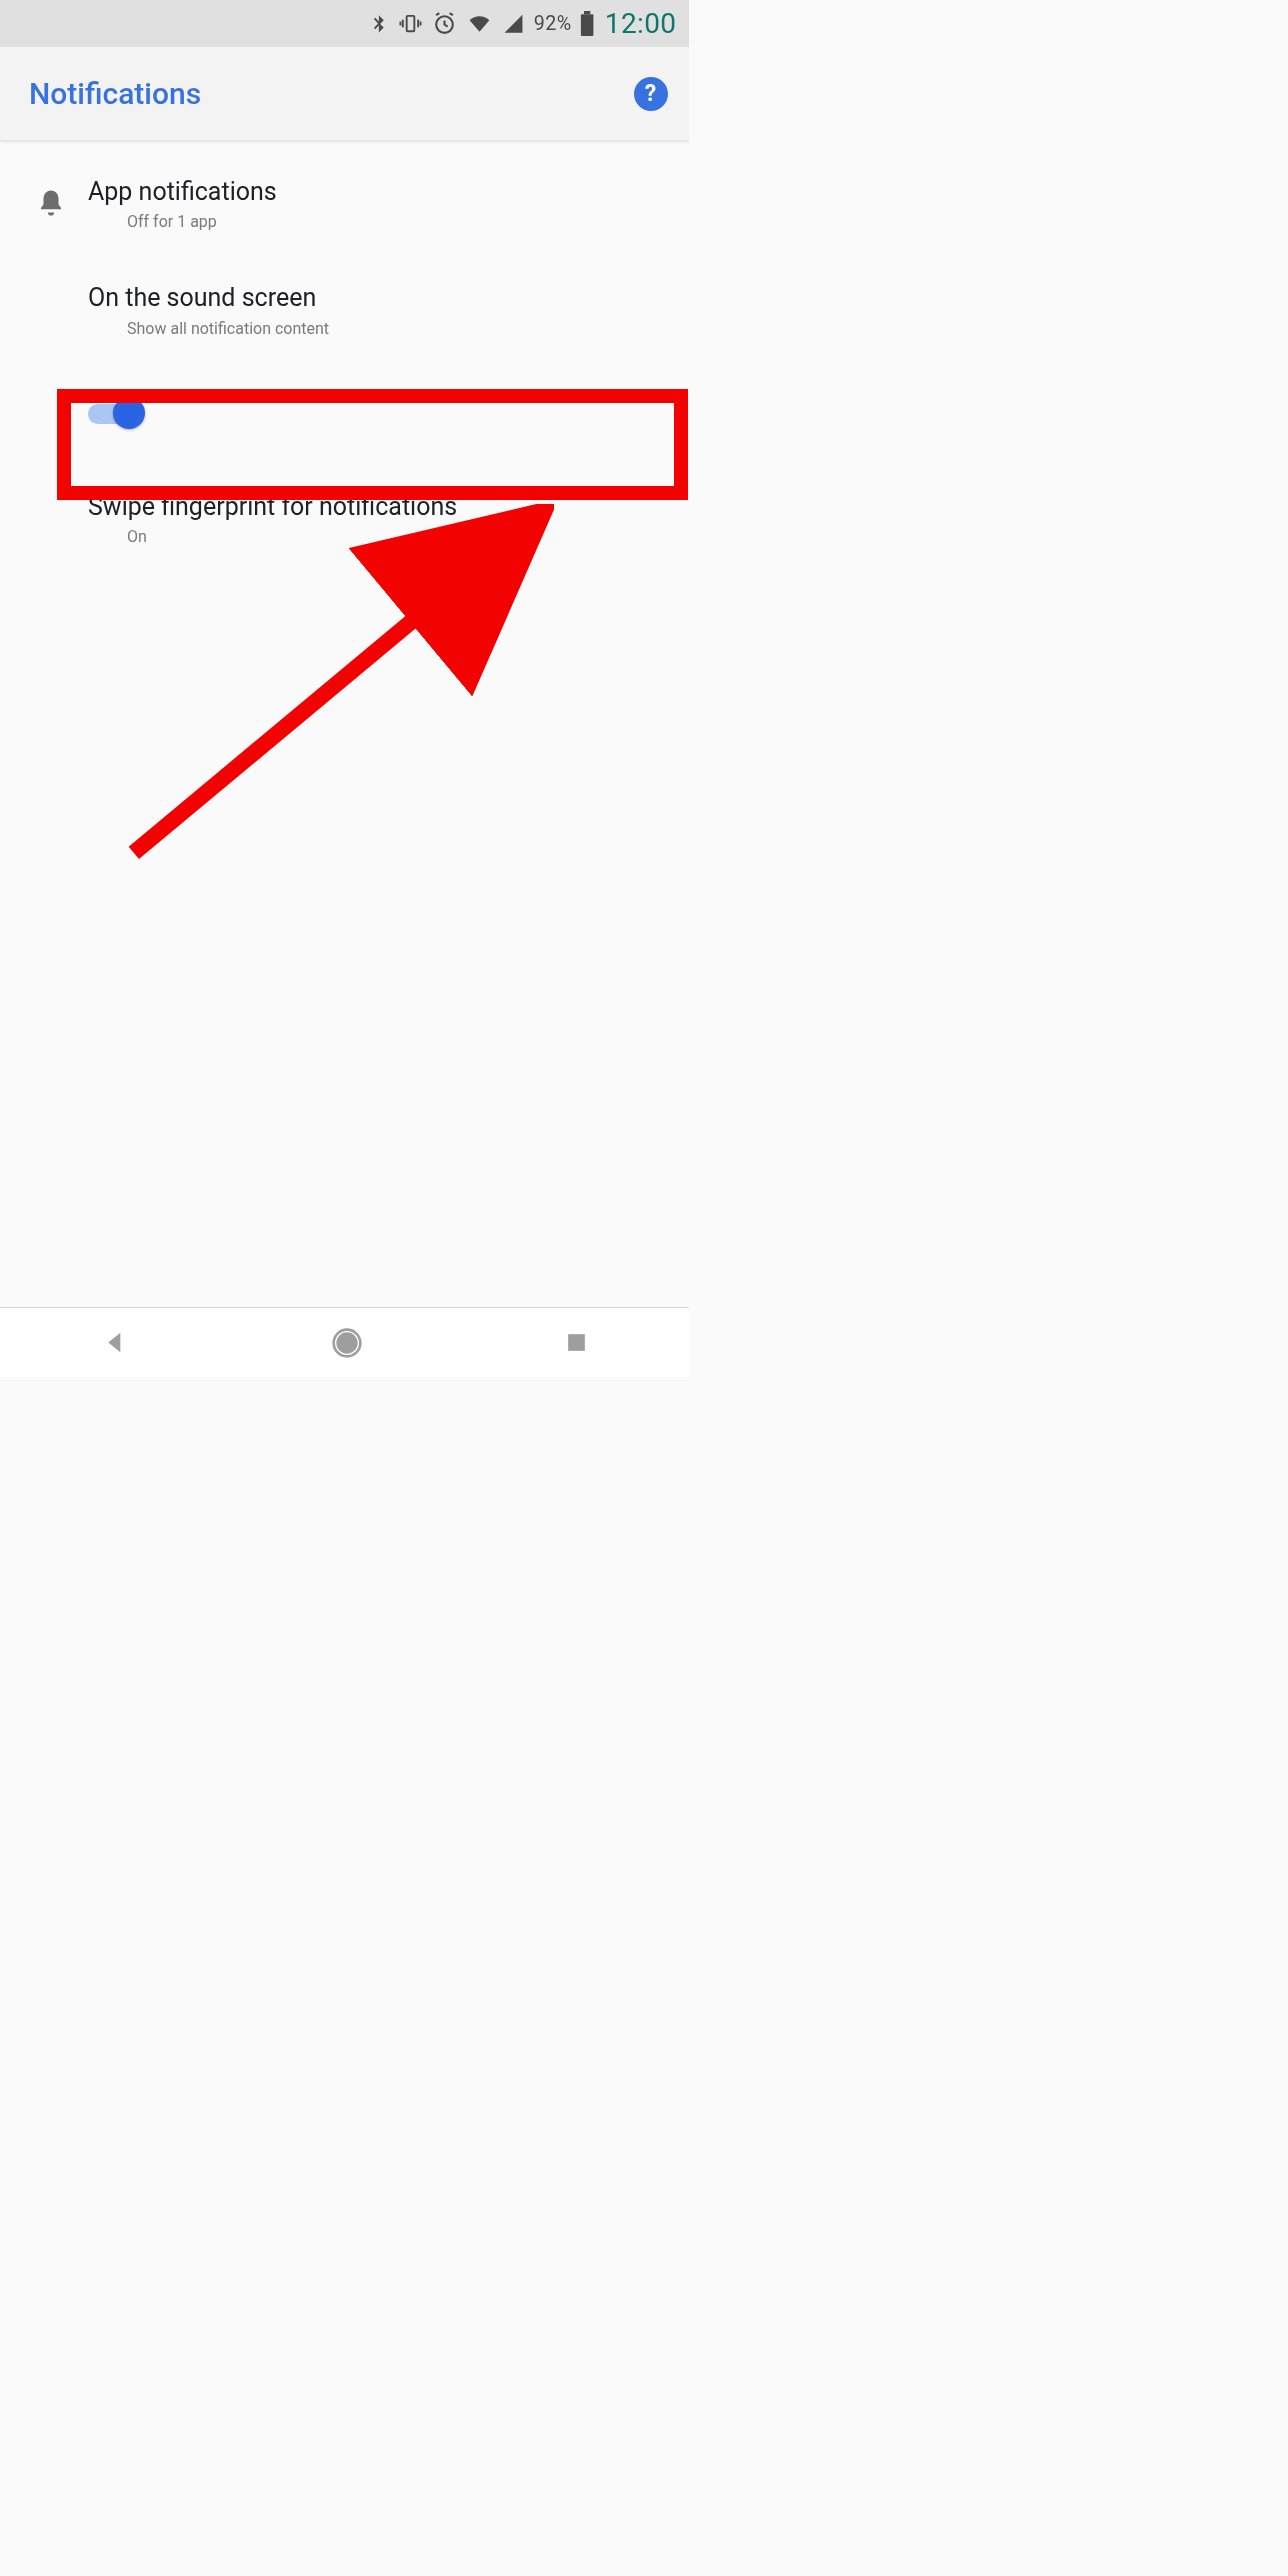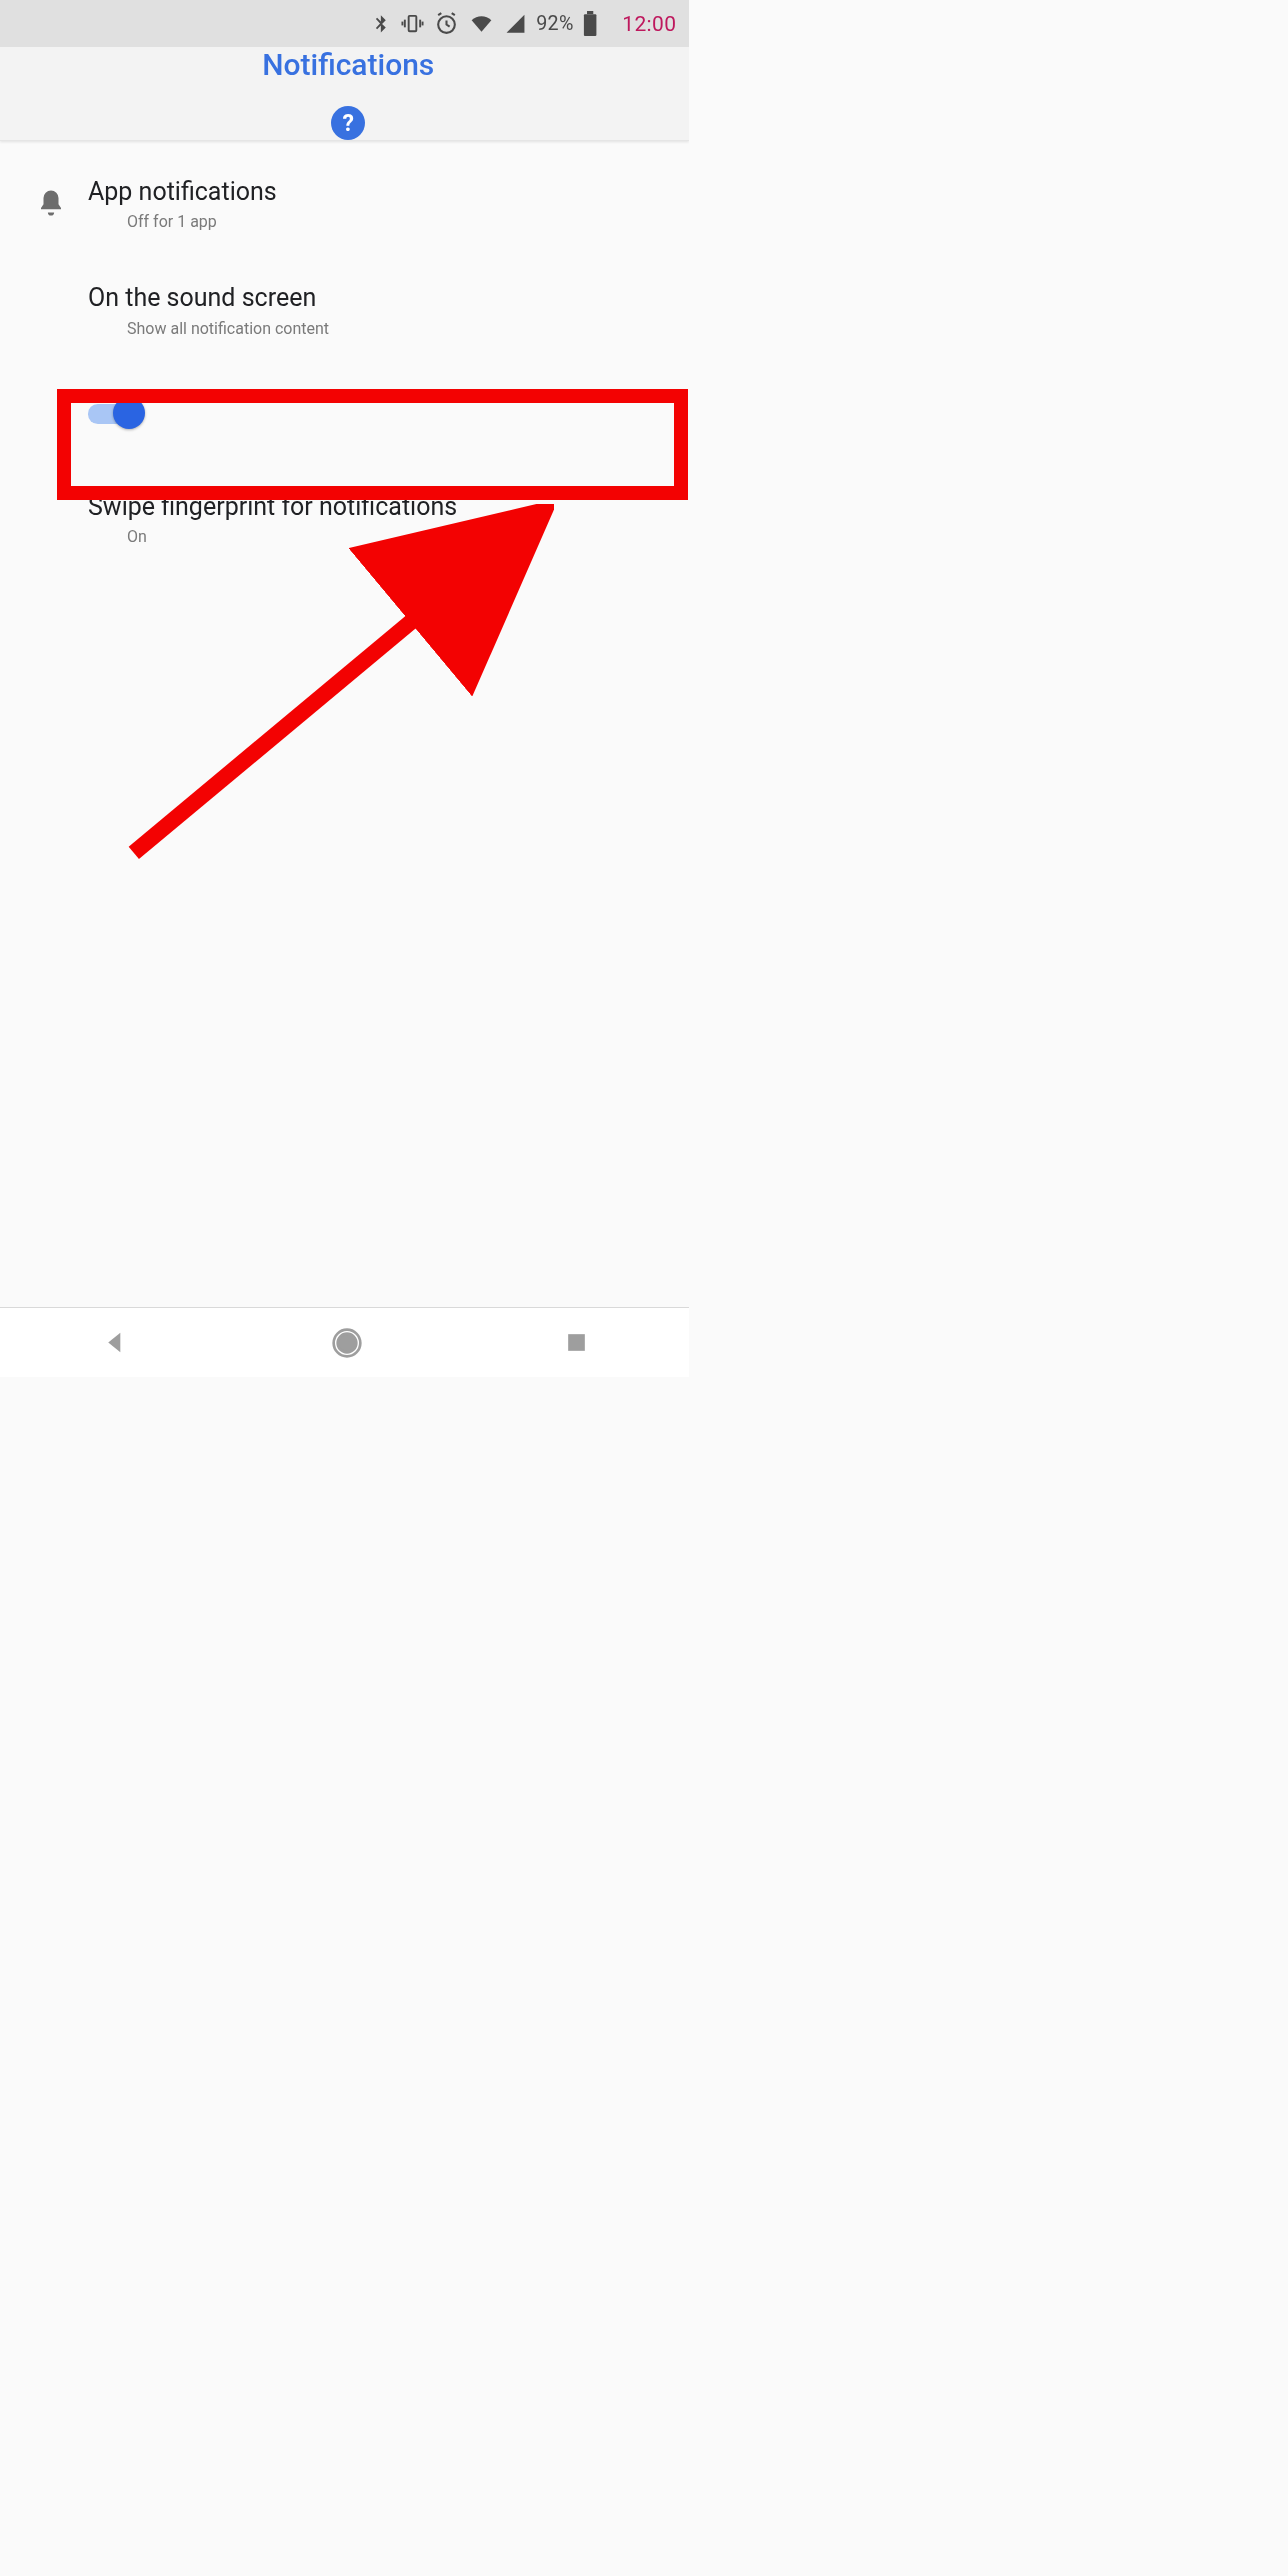--- a/index.html
+++ b/index.html
@@ -19,32 +19,31 @@
       display: flex;
       align-items: center;
       justify-content: flex-end;
       padding: 0 12.5px;
       gap: 9px;
       font-size: 21.5px;
       color: #4a4a4a;
     }
     .status-bar svg { display:block; }
     .battery-pct { font-size: 19.7px; color:#4a4a4a; letter-spacing:0.4px;}
-    .clock { font-size: 21px; color:#be185d; margin-left:16px; letter-spacing:0.4px;}
+    .clock { font-size: 28px; color:#0f766e; margin-left:1px; letter-spacing:0.4px;}
     
     .app-bar {
       height: 94px;
       background: #f3f3f3;
       display:flex;
       align-items:center;
       justify-content:space-between;
       padding: 0 21.5px 0 29px;
       border-bottom: 0.9px solid #e5e5e5;
       box-shadow: 0 1.8px 2.7px rgba(0,0,0,.1);
-      flex-direction: column;
     }
     .app-title {
       color:#3871e0;
       font-size:30px;
       font-weight:500;
     }
     .help-btn {
       width:34px;height:34px;border-radius:50%;
       background:#3871e0;color:#fff;
       display:flex;align-items:center;justify-content:center;

